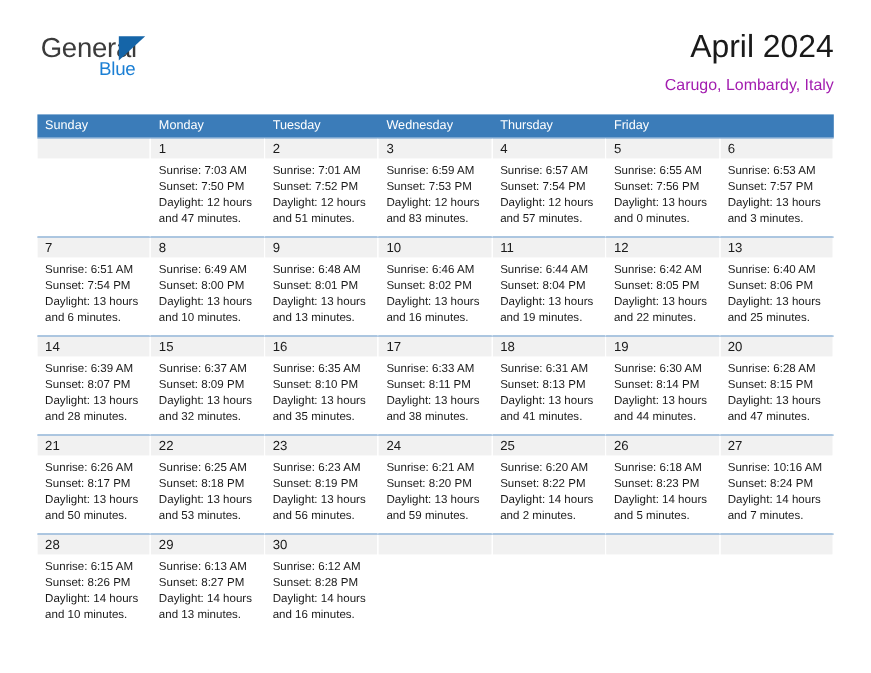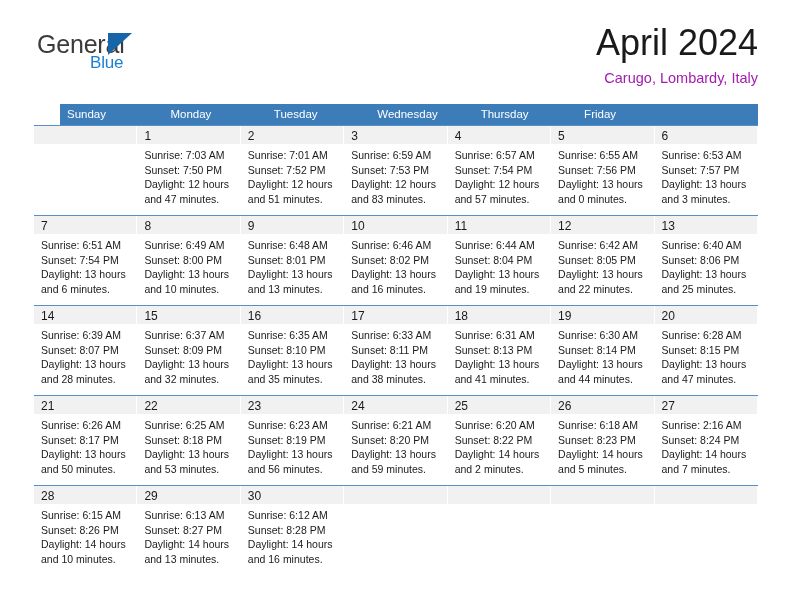--- a/index.html
+++ b/index.html
@@ -64,21 +64,21 @@
     letter-spacing: -0.2px;
   }
 
   .title-block {
     position: absolute;
     right: 0;
     top: 0;
     text-align: right;
   }
   .cal-title {
-    font-size: 36px;
+    font-size: 29px;
     color: #1a1a1a;
     line-height: 34px;
     white-space: nowrap;
   }
   .cal-subtitle {
     font-size: 14.5px;
     color: #a21caf;
     line-height: 20px;
     margin-top: 8px;
     white-space: nowrap;
@@ -88,21 +88,20 @@
   .calendar {
     position: absolute;
     left: 34px;
     top: 104px;
     width: 724px;
   }
   .week-head {
     display: flex;
     background: #3b7cb9;
     height: 21px;
-    margin-left: 26px;
   }
   .week-head .dow {
     flex: 0 0 103.43px;
     width: 103.43px;
     box-sizing: border-box;
     color: #ffffff;
     font-size: 11.5px;
     line-height: 21px;
     padding-left: 7px;
     white-space: nowrap;
@@ -430,21 +429,21 @@
         <div class="info">
           <div>Sunrise: 6:18 AM</div>
           <div>Sunset: 8:23 PM</div>
           <div>Daylight: 14 hours</div>
           <div>and 5 minutes.</div>
         </div>
       </div>
       <div class="cell">
         <div class="daynum-band"><span class="daynum">27</span></div>
         <div class="info">
-          <div>Sunrise: 2:16 AM</div>
+          <div>Sunrise: 10:16 AM</div>
           <div>Sunset: 8:24 PM</div>
           <div>Daylight: 14 hours</div>
           <div>and 7 minutes.</div>
         </div>
       </div>
     </div>
 
     <div class="week">
       <div class="cell">
         <div class="daynum-band"><span class="daynum">28</span></div>

